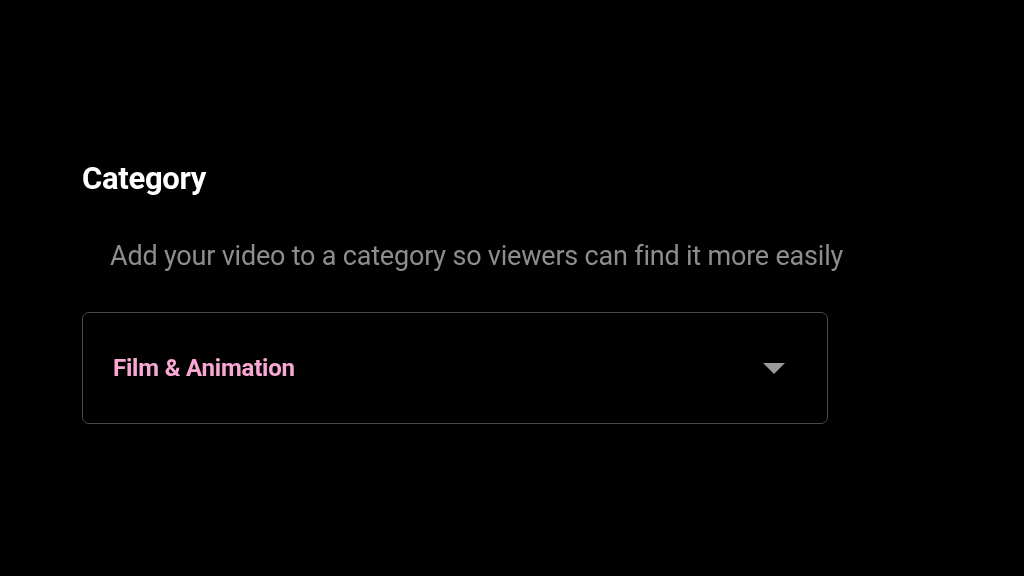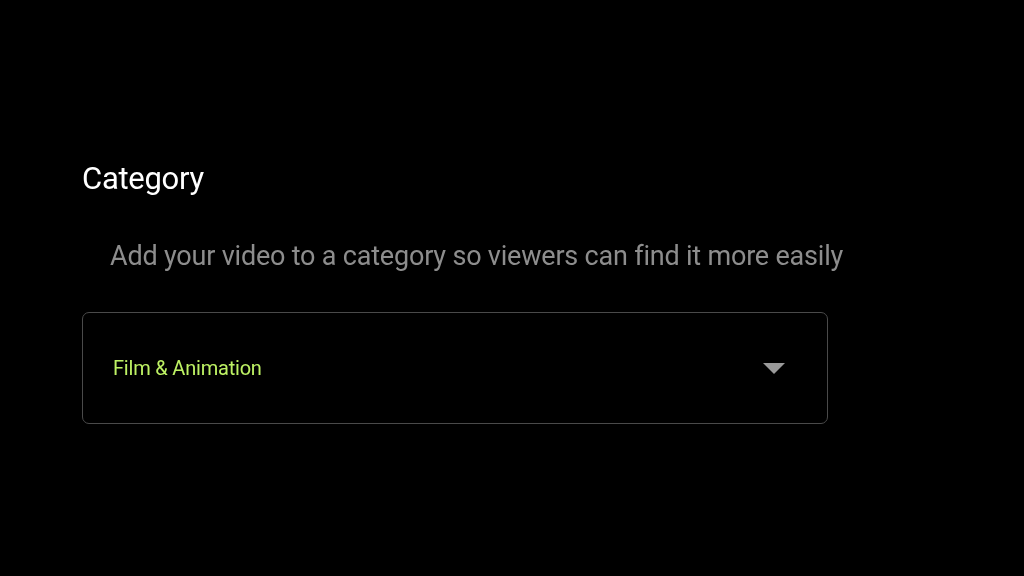--- a/index.html
+++ b/index.html
@@ -13,21 +13,21 @@
       background: #000000;
       font-family: Roboto, Arial, sans-serif;
       overflow: hidden;
     }
     .container {
       padding: 160px 82px 0 82px;
     }
     .heading {
       color: #ffffff;
       font-size: 31px;
-      font-weight: 400;
+      font-weight: 700;
       letter-spacing: -0.3px;
       margin-bottom: 42px;
     }
     .description {
       color: #8d8d8d;
       font-size: 27px;
       font-weight: 400;
       letter-spacing: -0.2px;
       margin-bottom: 38px;
       line-height: 1.3;
@@ -39,23 +39,23 @@
       border: 1.5px solid #4a4a4a;
       border-radius: 7px;
       display: flex;
       align-items: center;
       justify-content: space-between;
       padding: 0 42px 0 30px;
       cursor: pointer;
       background: transparent;
     }
     .select-value {
-      color: #bef264;
-      font-size: 20px;
-      font-weight: 400;
+      color: #f9a8d4;
+      font-size: 24px;
+      font-weight: 700;
       letter-spacing: -0.2px;
     }
     .chevron {
       width: 0;
       height: 0;
       border-left: 11px solid transparent;
       border-right: 11px solid transparent;
       border-top: 11px solid #9a9a9a;
     }
   </style>

